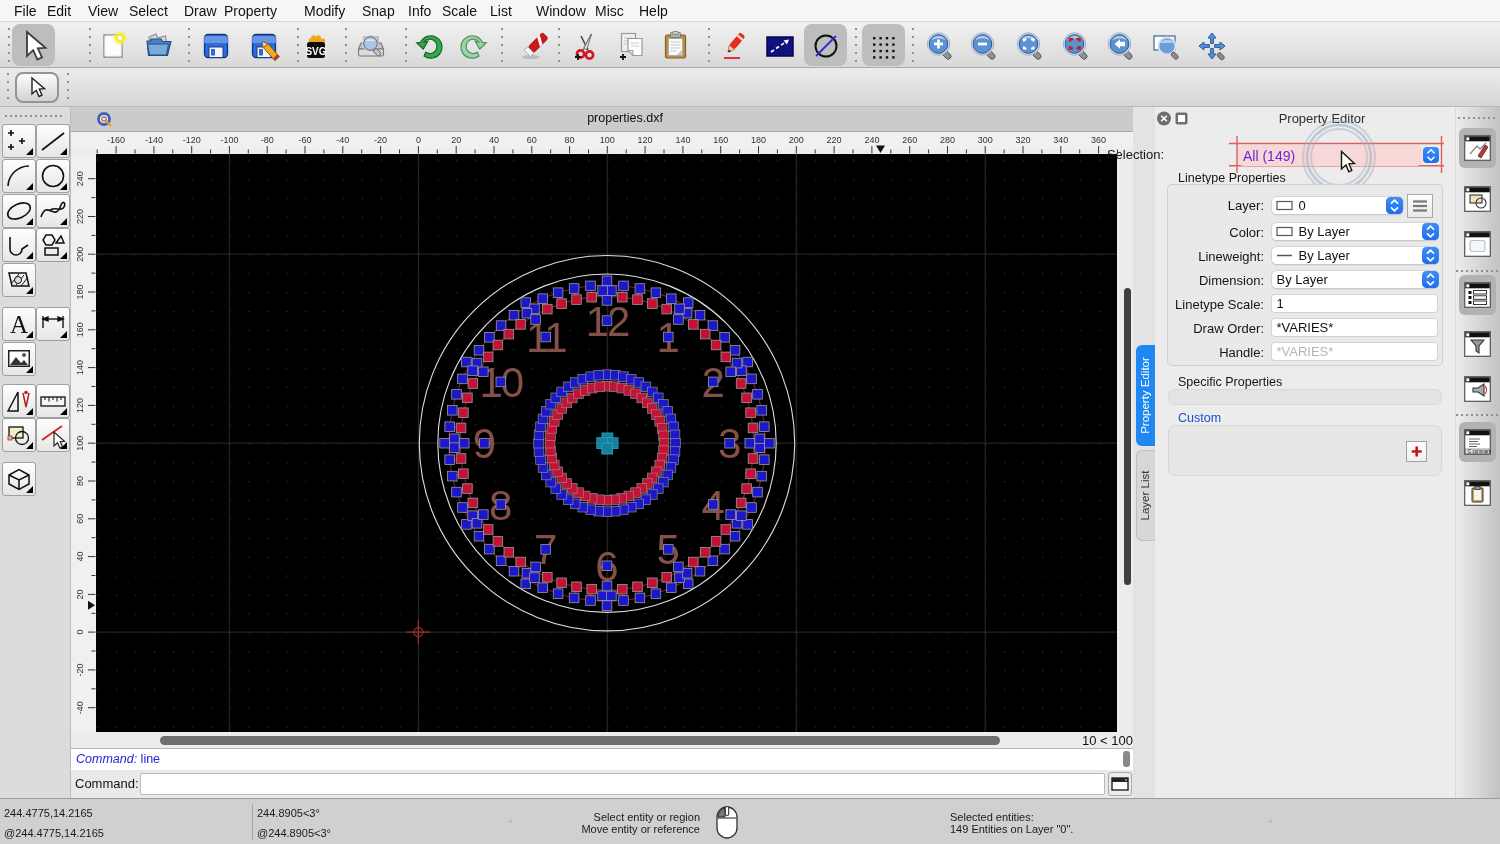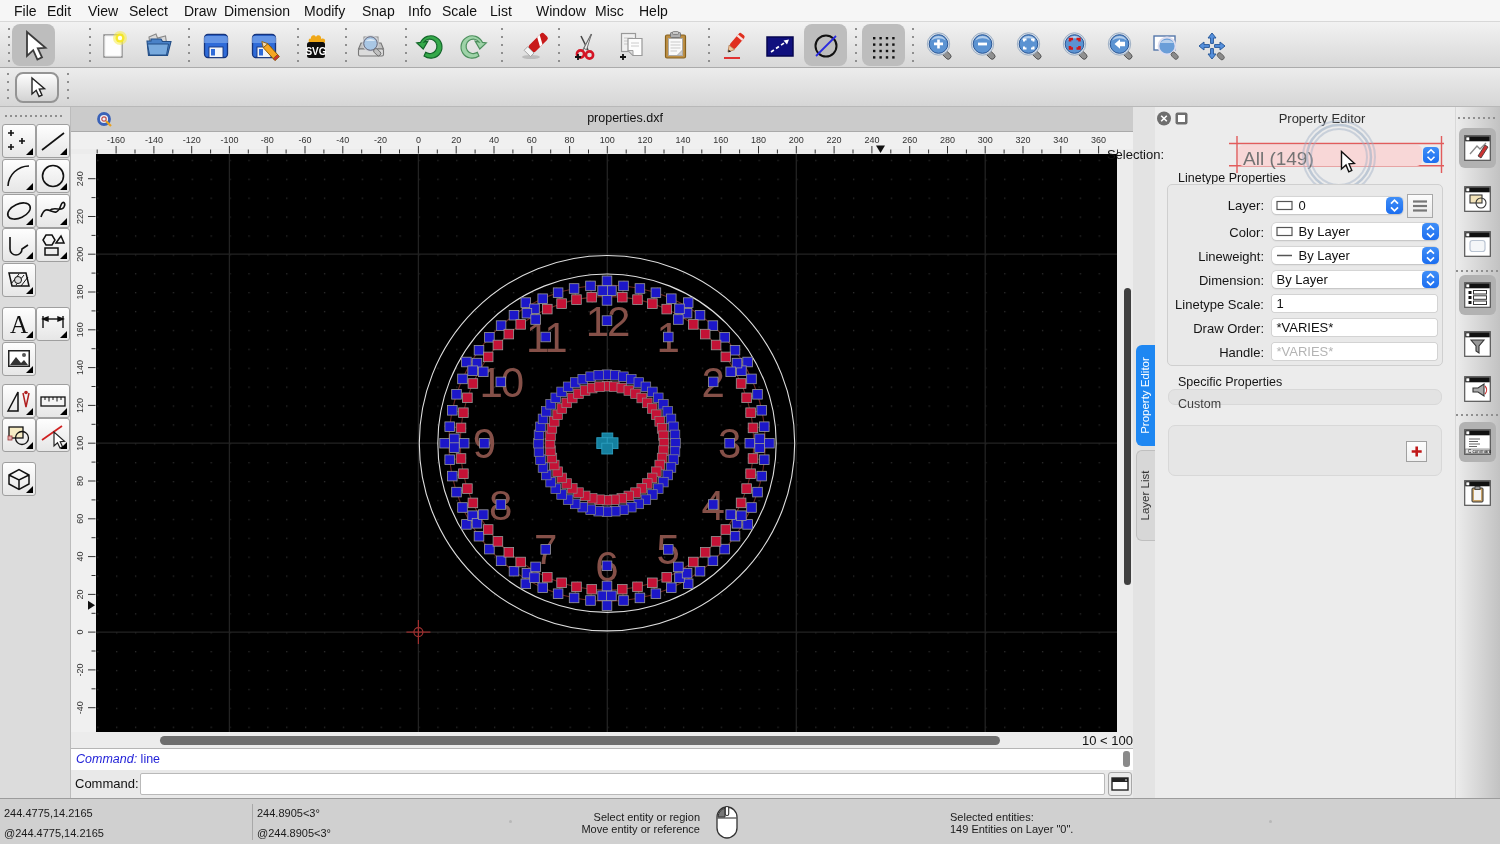--- a/index.html
+++ b/index.html
@@ -16,21 +16,21 @@
 .combo{position:absolute;background:#fff;border-radius:4.5px;box-shadow:0 0 0 0.5px #c9c9c9, 0 0.5px 1.5px rgba(0,0,0,.18);
  font-size:13px;color:#111}
 .plabel{position:absolute;font-size:13px;color:#151515;text-align:right}
 </style></head><body>
 <div class="abs" style="left:0;top:0;width:1500px;height:22px;background:#f6f6f6;border-bottom:1px solid #d8d8d8"></div>
 <div class="mlabel" style="left:14px">File</div>
 <div class="mlabel" style="left:47px">Edit</div>
 <div class="mlabel" style="left:88px">View</div>
 <div class="mlabel" style="left:129px">Select</div>
 <div class="mlabel" style="left:184px">Draw</div>
-<div class="mlabel" style="left:224px">Dimension</div>
+<div class="mlabel" style="left:224px">Property</div>
 <div class="mlabel" style="left:304px">Modify</div>
 <div class="mlabel" style="left:362px">Snap</div>
 <div class="mlabel" style="left:408px">Info</div>
 <div class="mlabel" style="left:442px">Scale</div>
 <div class="mlabel" style="left:490px">List</div>
 <div class="mlabel" style="left:536px">Window</div>
 <div class="mlabel" style="left:595px">Misc</div>
 <div class="mlabel" style="left:639px">Help</div>
 <div class="abs" style="left:0;top:22px;width:1500px;height:46px;background:linear-gradient(#f2f2f2,#d8d8d8);border-bottom:1px solid #ababab"></div>
 <div class="vdots" style="left:8px;top:28px;height:34px"></div>
@@ -940,21 +940,21 @@
 <svg width="300" height="60" viewBox="0 0 300 60">
 <g stroke="#e25c5c" stroke-width="1.4">
 <line x1="74" y1="15.5" x2="289" y2="15.5"></line>
         <line x1="74" y1="37.8" x2="289" y2="37.8"></line>
 <line x1="82" y1="8" x2="82" y2="45"></line>
         <line x1="286.5" y1="8" x2="286.5" y2="45"></line>
 </g>
     </svg></div>
 <div class="plabel" style="left:1096px;top:147px;width:68px">Selection:</div>
 <div class="abs" style="left:1238px;top:144.5px;width:184px;height:21px;background:#f8d7d7;border-radius:5px;">
-    <div style="position:absolute;left:5px;top:3px;font-size:19px;color:#737373">All (149)</div>
+    <div style="position:absolute;left:5px;top:3px;font-size:14px;color:#6d28d9">All (149)</div>
   </div>
 <div class="abs" style="left:1422.5px;top:147px;width:16px;height:16px;background:linear-gradient(#3f8ef7,#1c6ef0);border-radius:4px"><svg width="16" height="16" viewBox="0 0 16 16">
       <path d="M4.5 6.2 L8 2.8 L11.5 6.2 M4.5 9.8 L8 13.2 L11.5 9.8" fill="none" stroke="#fff" stroke-width="1.6"></path>
     </svg></div>
 <div class="abs" style="left:1299px;top:117px"><svg width="80" height="80" viewBox="0 0 80 80">
 <circle cx="40" cy="40" r="36" fill="none" stroke="#9fb0c6" stroke-width="2" opacity="0.45"></circle>
 <circle cx="40" cy="40" r="32" fill="none" stroke="#9fb0c6" stroke-width="2.5" opacity="0.6"></circle>
 <circle cx="40" cy="40" r="28" fill="none" stroke="#9fb0c6" stroke-width="2" opacity="0.45"></circle>
 </svg></div>
 <div class="abs" style="left:1338px;top:150px"><svg width="18" height="26" viewBox="0 0 18 26">
@@ -1004,21 +1004,21 @@
 <div class="plabel" style="left:1136px;top:320.5px;width:128px">Draw Order:</div>
 <div class="combo" style="left:1271.5px;top:319px;width:165.5px;height:17px;border-radius:2px;box-shadow:0 0 0 0.5px #bdbdbd">
     <span style="position:absolute;left:5px;top:1px">*VARIES*</span>
   </div>
 <div class="plabel" style="left:1136px;top:344.5px;width:128px">Handle:</div>
 <div class="combo" style="left:1271.5px;top:343px;width:165.5px;height:17px;border-radius:2px;box-shadow:0 0 0 0.5px #bdbdbd">
     <span style="position:absolute;left:5px;top:1px;color:#b4b4b4">*VARIES*</span>
   </div>
 <div class="abs" style="left:1178px;top:374.5px;font-size:12.5px;color:#151515">Specific Properties</div>
 <div class="abs" style="left:1168px;top:388.5px;width:274px;height:16px;background:#e3e3e3;border:1px solid #d8d8d8;border-radius:7px"></div>
-<div class="abs" style="left:1178px;top:397px;font-size:12.5px;color:#404040">Custom</div>
+<div class="abs" style="left:1178px;top:411px;font-size:12.5px;color:#1d4ed8">Custom</div>
 <div class="abs" style="left:1168px;top:424.5px;width:274px;height:51px;background:#e6e6e6;border:1px solid #d8d8d8;border-radius:7px"></div>
 <div class="abs" style="left:1405.5px;top:440.5px;width:21.5px;height:21px;background:linear-gradient(#fdfdfd,#f0f0f0);border:1px solid #a0a0a0"><svg width="19.5" height="19" viewBox="0 0 19.5 19">
       <path d="M9.7 4.5 v10 M4.7 9.5 h10" stroke="#c01818" stroke-width="2.6"></path>
     </svg></div>
 <div class="abs" style="left:1455px;top:107px;width:45px;height:691px;background:linear-gradient(90deg,#ececec,#c2c2c2);border-left:1px solid #d8d8d8"></div>
 <div class="hdots" style="left:1458px;top:117px;width:38px"></div>
 <div class="abs" style="left:1459px;top:128px;width:37px;height:40px;background:#b2b2b2;border-radius:6px"></div>
 <div class="abs" style="left:1464px;top:135px;width:27px;height:26px"><svg width="27" height="26" viewBox="0 0 27 26">
       <rect x="0.7" y="0.7" width="25.6" height="24.6" fill="#fff" stroke="#555" stroke-width="1.2"></rect>
       <rect x="1.3" y="1.3" width="24.4" height="5" fill="#111"></rect>

